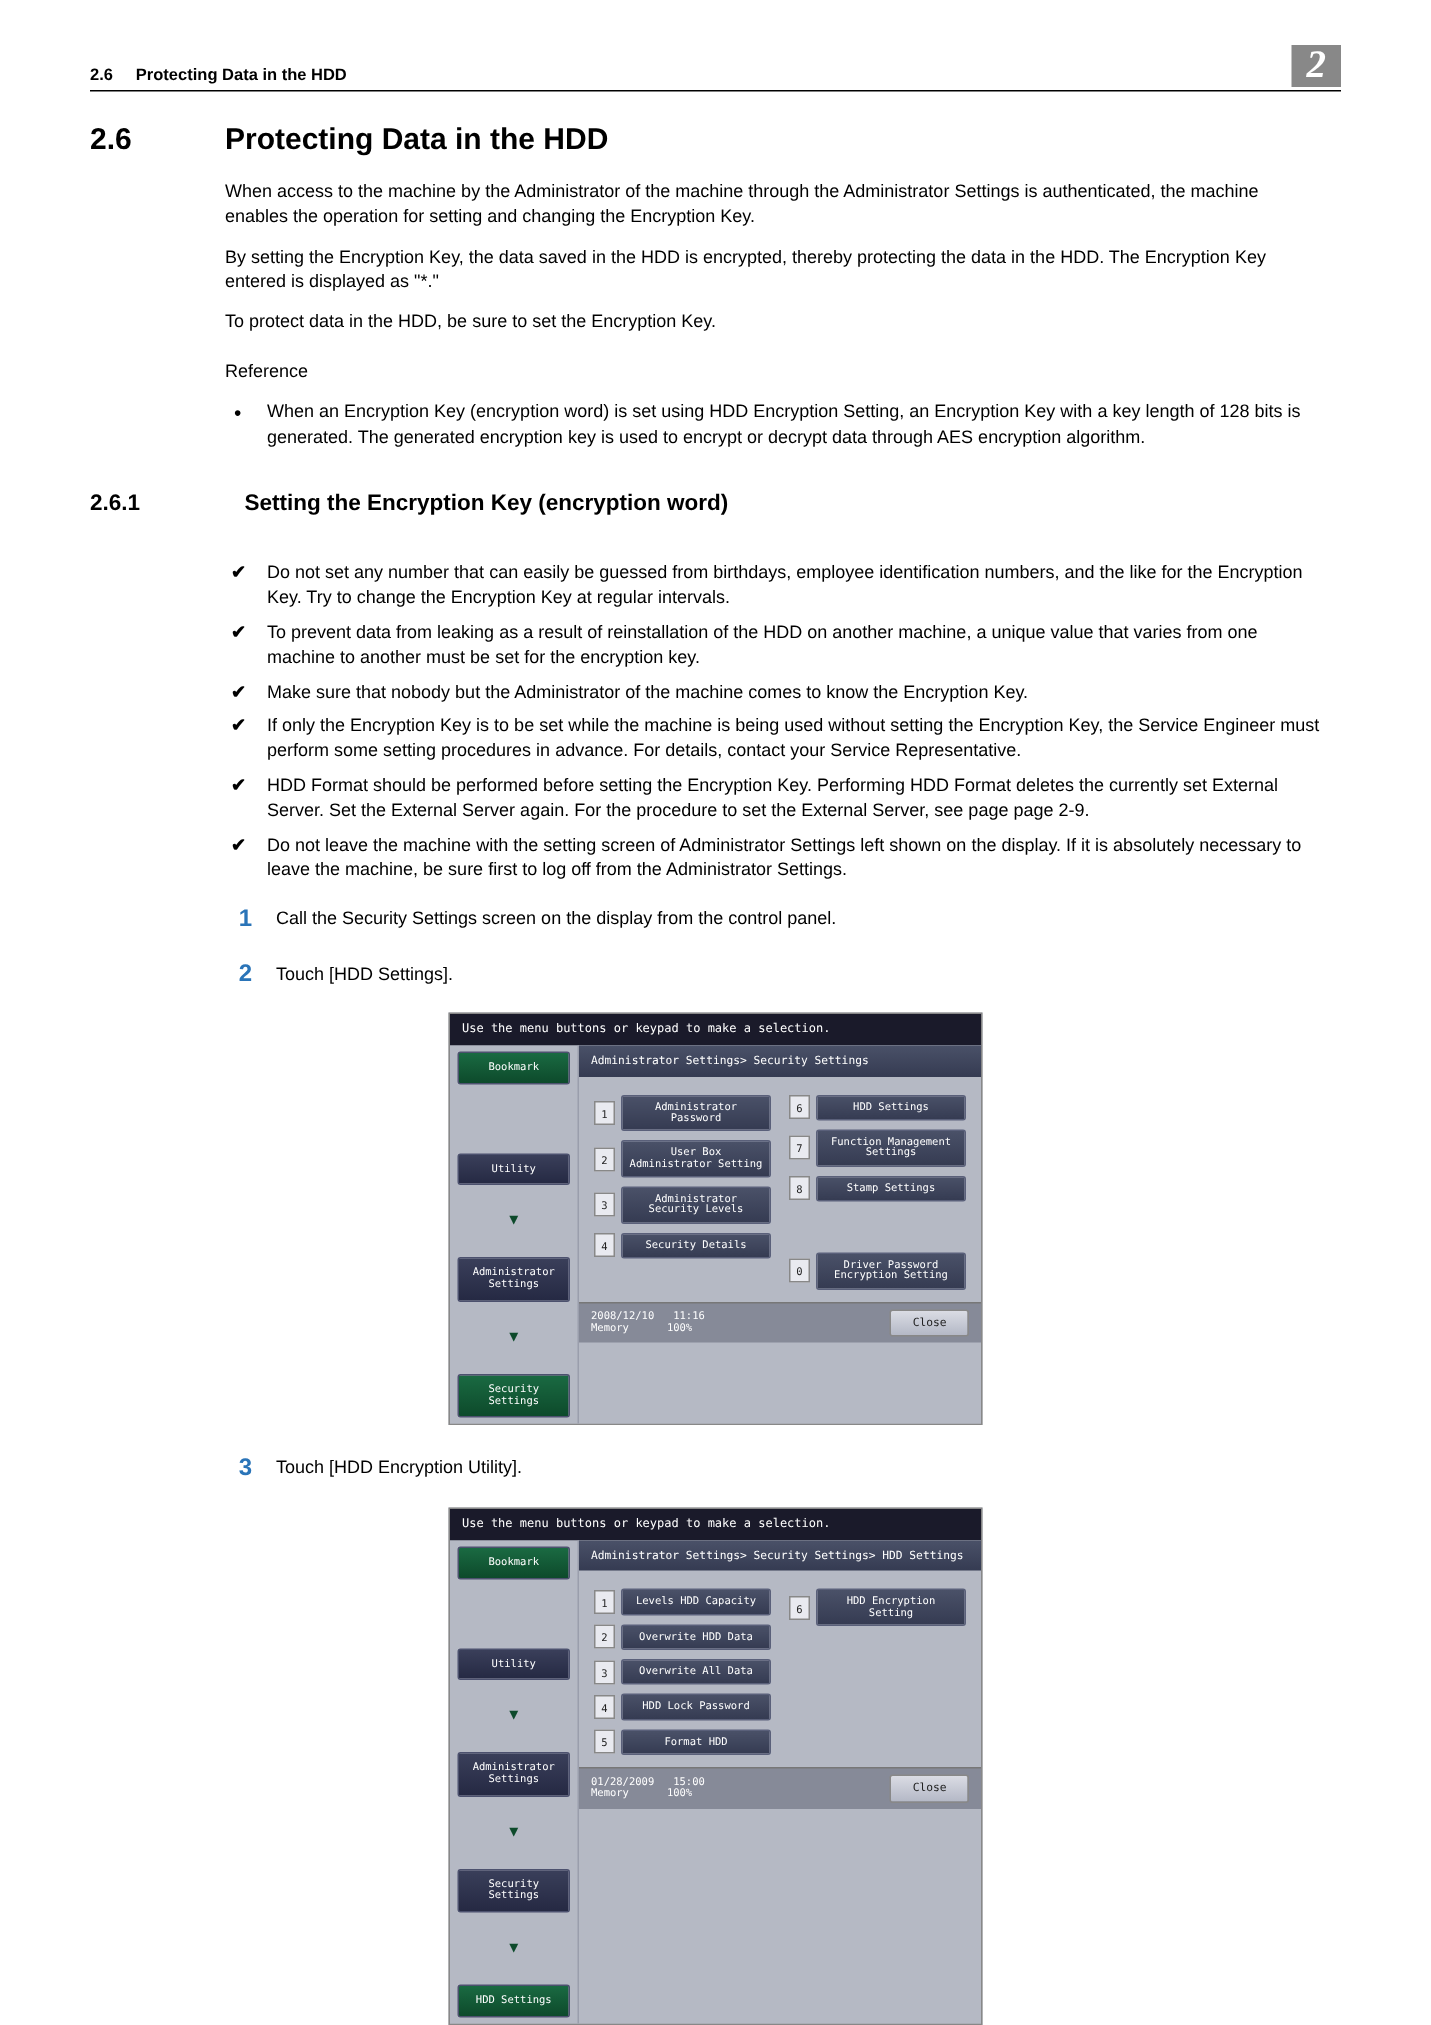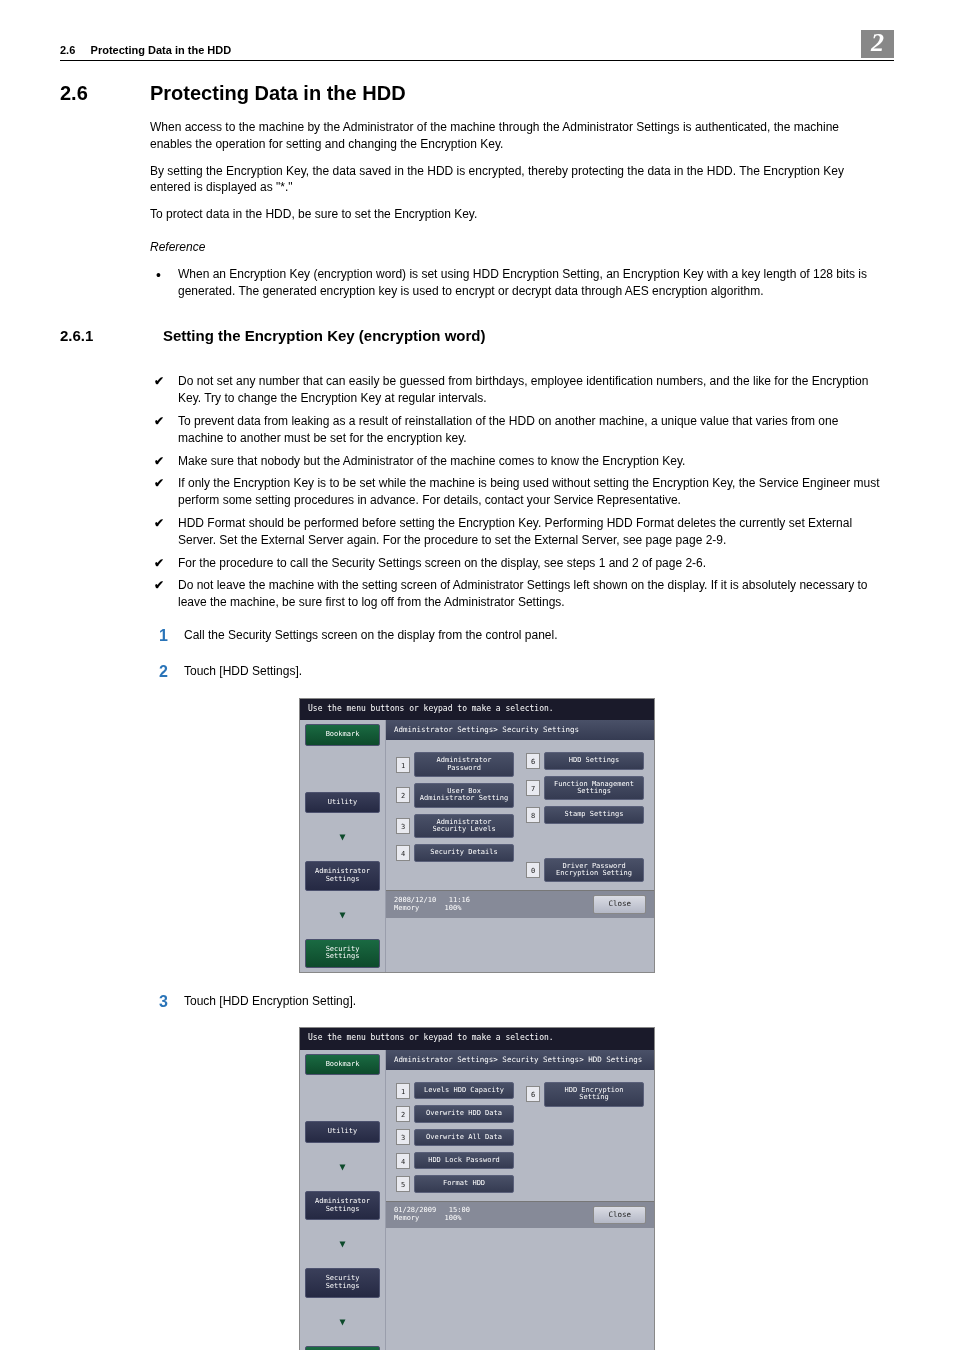--- a/index.html
+++ b/index.html
@@ -30,21 +30,21 @@
     color: #fff;
     background: #888;
     padding: 0 10px 2px 10px;
     line-height: 1;
   }
   .sec-title-row { display: flex; gap: 30px; margin-bottom: 12px; }
   .sec-num { font-weight: bold; font-size: 20px; width: 60px; }
   .sec-title { font-weight: bold; font-size: 20px; }
   .body-indent { margin-left: 90px; margin-right: 10px; }
   .body-indent p { margin-bottom: 10px; }
-  .ref { margin-top: 16px; margin-bottom: 6px; font-style: italic; }
+  .ref { margin-top: 16px; margin-bottom: 6px; }
   ul.ref-list { list-style: none; margin-left: 0; }
   ul.ref-list li { position: relative; padding-left: 28px; margin-bottom: 10px; }
   ul.ref-list li::before { content: "•"; position: absolute; left: 6px; font-size: 14px; }
   .subsec-row { display: flex; gap: 43px; margin-top: 26px; margin-bottom: 27px; align-items: center; }
   .subsec-num { font-weight: bold; font-size: 15px; width: 60px; }
   .subsec-title { font-weight: bold; font-size: 15px; }
   ul.check-list { list-style: none; }
   ul.check-list li { position: relative; padding-left: 28px; margin-bottom: 6px; }
   ul.check-list li::before { content: "✔"; position: absolute; left: 4px; font-weight: bold; }
   .step-row { display: flex; gap: 16px; margin-top: 14px; }
@@ -187,21 +187,20 @@
   <div class="subsec-title">Setting the Encryption Key (encryption word)</div>
 </div>
 
 <div class="body-indent">
   <ul class="check-list">
     <li>Do not set any number that can easily be guessed from birthdays, employee identification numbers, and the like for the Encryption Key. Try to change the Encryption Key at regular intervals.</li>
     <li>To prevent data from leaking as a result of reinstallation of the HDD on another machine, a unique value that varies from one machine to another must be set for the encryption key.</li>
     <li>Make sure that nobody but the Administrator of the machine comes to know the Encryption Key.</li>
     <li>If only the Encryption Key is to be set while the machine is being used without setting the Encryption Key, the Service Engineer must perform some setting procedures in advance. For details, contact your Service Representative.</li>
     <li>HDD Format should be performed before setting the Encryption Key. Performing HDD Format deletes the currently set External Server. Set the External Server again. For the procedure to set the External Server, see page page 2-9.</li>
-    <li>For the procedure to call the Security Settings screen on the display, see steps 1 and 2 of page 2-6.</li>
     <li>Do not leave the machine with the setting screen of Administrator Settings left shown on the display. If it is absolutely necessary to leave the machine, be sure first to log off from the Administrator Settings.</li>
   </ul>
 
   <div class="step-row">
     <div class="step-num">1</div>
     <div class="step-text">Call the Security Settings screen on the display from the control panel.</div>
   </div>
 
   <div class="step-row">
     <div class="step-num">2</div>
@@ -271,21 +270,21 @@
           <div class="close-btn">Close</div>
         </div>
       </div>
     </div>
   </div>
 </div>
 
 <div class="body-indent">
   <div class="step-row">
     <div class="step-num">3</div>
-    <div class="step-text">Touch [HDD Encryption Setting].</div>
+    <div class="step-text">Touch [HDD Encryption Utility].</div>
   </div>
 </div>
 
 <div class="panel-wrap">
   <div class="panel">
     <div class="panel-top">Use the menu buttons or keypad to make a selection.</div>
     <div class="panel-body">
       <div class="panel-side">
         <div class="side-btn bookmark">Bookmark</div>
         <div style="height:6px"></div>

